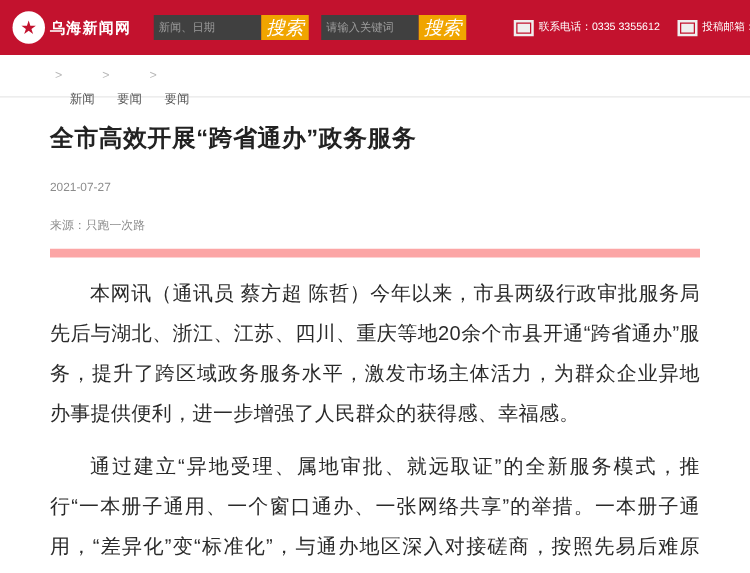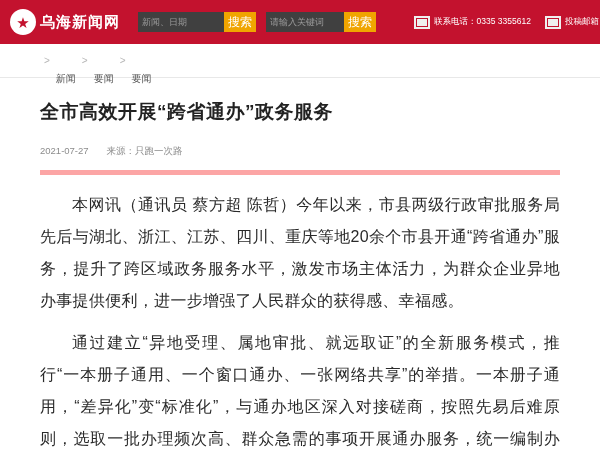--- a/index.html
+++ b/index.html
@@ -35,21 +35,21 @@
     width: 26px; height: 26px;
     border-radius: 50%;
     background: #ffffff;
     color: #c3122e;
     display: flex; align-items: center; justify-content: center;
     font-size: 15px;
     line-height: 1;
   }
   .logo-text {
     color: #ffffff;
-    font-size: 15px;
+    font-size: 12px;
     letter-spacing: 1px;
     font-weight: bold;
     white-space: nowrap;
   }
 
   .search-group {
     display: flex;
     align-items: center;
     margin-right: 10px;
   }
@@ -62,24 +62,25 @@
     padding: 0 4px;
     line-height: 20px;
     overflow: hidden;
     white-space: nowrap;
   }
   .search-btn {
     height: 20px;
     min-width: 26px;
     background: #f0a500;
     color: #ffffff;
-    font-size: 12px;
+    font-size: 15px;
     display: flex; align-items: center; justify-content: center;
     padding: 0 4px;
     white-space: nowrap;
+    font-style: italic;
   }
   .search-group.second .search-box { width: 78px; }
   .search-group.second .search-btn { background: #f0a500; }
 
   .topbar-right {
     display: flex;
     align-items: center;
     gap: 14px;
     margin-left: auto;
     padding-right: 4px;
@@ -133,22 +134,23 @@
     letter-spacing: 0.5px;
     margin: 0 0 20px 0;
     line-height: 1.3;
   }
   .meta {
     font-size: 9.5px;
     color: #8c8c8c;
     display: flex;
     gap: 18px;
     padding-bottom: 12px;
-    border-bottom: 5px solid #fca5a5;
+    border-bottom: 7px solid #fca5a5;
     margin-bottom: 14px;
+    flex-direction: column;
   }
   .body p {
     font-size: 16px;
     color: #2a2a2a;
     line-height: 2.0;
     margin: 0 0 10px 0;
     text-indent: 2em;
     text-align: justify;
     letter-spacing: 0.3px;
   }

